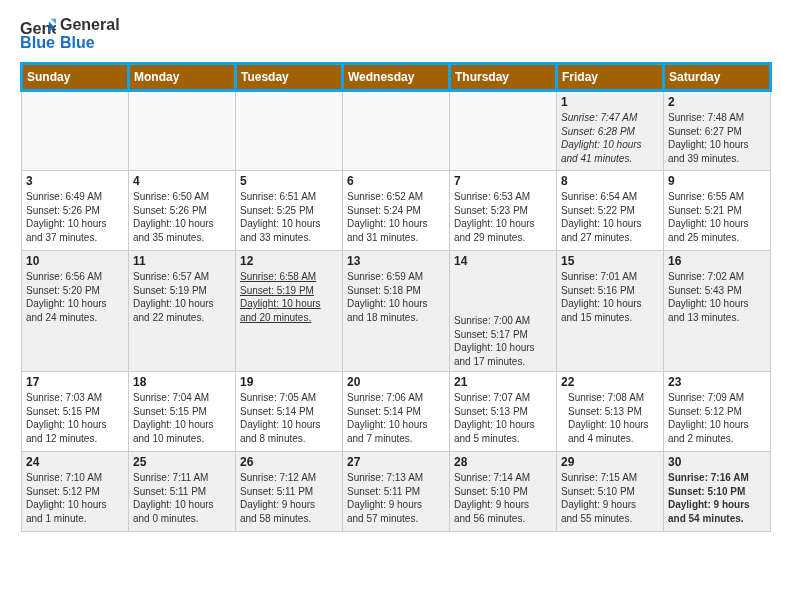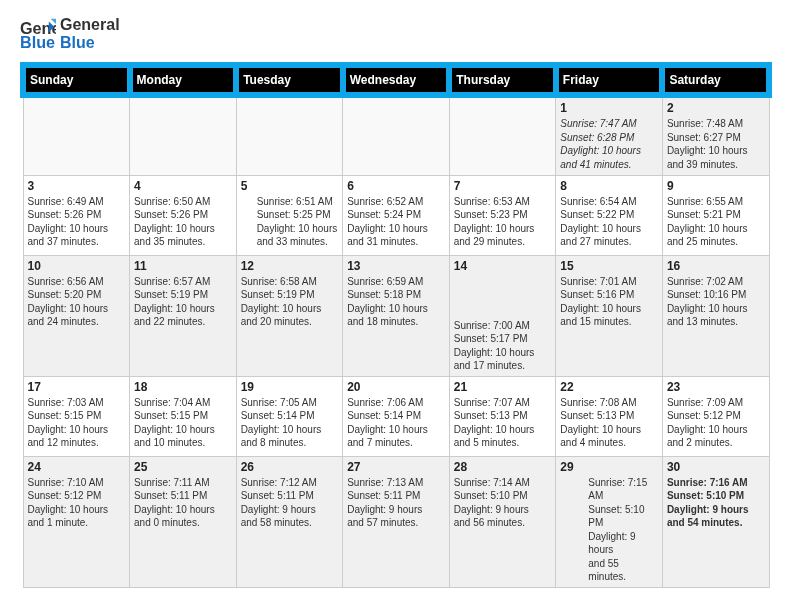--- a/index.html
+++ b/index.html
@@ -40,26 +40,26 @@
     }
     .location {
       font-size: 15px;
       color: #444;
     }
     .calendar {
       width: 100%;
       border-collapse: collapse;
     }
     .calendar th {
-      background: #000000;
+      background: #a16207;
       color: #fff;
       font-size: 12px;
       font-weight: bold;
       padding: 5px 4px;
-      border: 6px solid #0ea5e9;
+      border: 3px solid #0ea5e9;
       text-align: left;
     }
     .calendar td {
       border: 1px solid #ccc;
       vertical-align: top;
       padding: 3px 4px;
       width: calc(100%/7);
       height: 80px;
       background: #fff;
       font-size: 10.5px;
@@ -151,21 +151,21 @@
           </td>
           <td>
             <span class="day-number">4</span>
             <div class="day-info" style="white-space: pre-line;">Sunrise: 6:50 AM
 Sunset: 5:26 PM
 Daylight: 10 hours
 and 35 minutes.</div>
           </td>
           <td>
             <span class="day-number">5</span>
-            <div class="day-info" style="white-space: pre-line; margin-left: 16px;">Sunrise: 6:51 AM
+            <div class="day-info" style="white-space: pre-line;">Sunrise: 6:51 AM
 Sunset: 5:25 PM
 Daylight: 10 hours
 and 33 minutes.</div>
           </td>
           <td>
             <span class="day-number">6</span>
             <div class="day-info" style="white-space: pre-line;">Sunrise: 6:52 AM
 Sunset: 5:24 PM
 Daylight: 10 hours
 and 31 minutes.</div>
@@ -202,21 +202,21 @@
           </td>
           <td class="shaded">
             <span class="day-number">11</span>
             <div class="day-info" style="white-space: pre-line;">Sunrise: 6:57 AM
 Sunset: 5:19 PM
 Daylight: 10 hours
 and 22 minutes.</div>
           </td>
           <td class="shaded">
             <span class="day-number">12</span>
-            <div class="day-info" style="white-space: pre-line;">Sunrise: 6:58 AM
+            <div class="day-info" style="white-space: pre-line; text-decoration: underline;">Sunrise: 6:58 AM
 Sunset: 5:19 PM
 Daylight: 10 hours
 and 20 minutes.</div>
           </td>
           <td class="shaded">
             <span class="day-number">13</span>
             <div class="day-info" style="white-space: pre-line;">Sunrise: 6:59 AM
 Sunset: 5:18 PM
 Daylight: 10 hours
 and 18 minutes.</div>
@@ -231,21 +231,21 @@
           <td class="shaded">
             <span class="day-number">15</span>
             <div class="day-info" style="white-space: pre-line;">Sunrise: 7:01 AM
 Sunset: 5:16 PM
 Daylight: 10 hours
 and 15 minutes.</div>
           </td>
           <td class="shaded">
             <span class="day-number">16</span>
             <div class="day-info" style="white-space: pre-line;">Sunrise: 7:02 AM
-Sunset: 10:16 PM
+Sunset: 5:43 PM
 Daylight: 10 hours
 and 13 minutes.</div>
           </td>
         </tr>
         <tr>
           <td>
             <span class="day-number">17</span>
             <div class="day-info" style="white-space: pre-line;">Sunrise: 7:03 AM
 Sunset: 5:15 PM
 Daylight: 10 hours
@@ -274,21 +274,21 @@
           </td>
           <td>
             <span class="day-number">21</span>
             <div class="day-info" style="white-space: pre-line;">Sunrise: 7:07 AM
 Sunset: 5:13 PM
 Daylight: 10 hours
 and 5 minutes.</div>
           </td>
           <td>
             <span class="day-number">22</span>
-            <div class="day-info" style="white-space: pre-line;">Sunrise: 7:08 AM
+            <div class="day-info" style="white-space: pre-line; margin-left: 7px;">Sunrise: 7:08 AM
 Sunset: 5:13 PM
 Daylight: 10 hours
 and 4 minutes.</div>
           </td>
           <td>
             <span class="day-number">23</span>
             <div class="day-info" style="white-space: pre-line;">Sunrise: 7:09 AM
 Sunset: 5:12 PM
 Daylight: 10 hours
 and 2 minutes.</div>
@@ -325,21 +325,21 @@
           </td>
           <td class="shaded">
             <span class="day-number">28</span>
             <div class="day-info" style="white-space: pre-line;">Sunrise: 7:14 AM
 Sunset: 5:10 PM
 Daylight: 9 hours
 and 56 minutes.</div>
           </td>
           <td class="shaded">
             <span class="day-number">29</span>
-            <div class="day-info" style="white-space: pre-line; margin-left: 28px;">Sunrise: 7:15 AM
+            <div class="day-info" style="white-space: pre-line;">Sunrise: 7:15 AM
 Sunset: 5:10 PM
 Daylight: 9 hours
 and 55 minutes.</div>
           </td>
           <td class="shaded">
             <span class="day-number">30</span>
             <div class="day-info" style="white-space: pre-line; font-weight: bold;">Sunrise: 7:16 AM
 Sunset: 5:10 PM
 Daylight: 9 hours
 and 54 minutes.</div>

